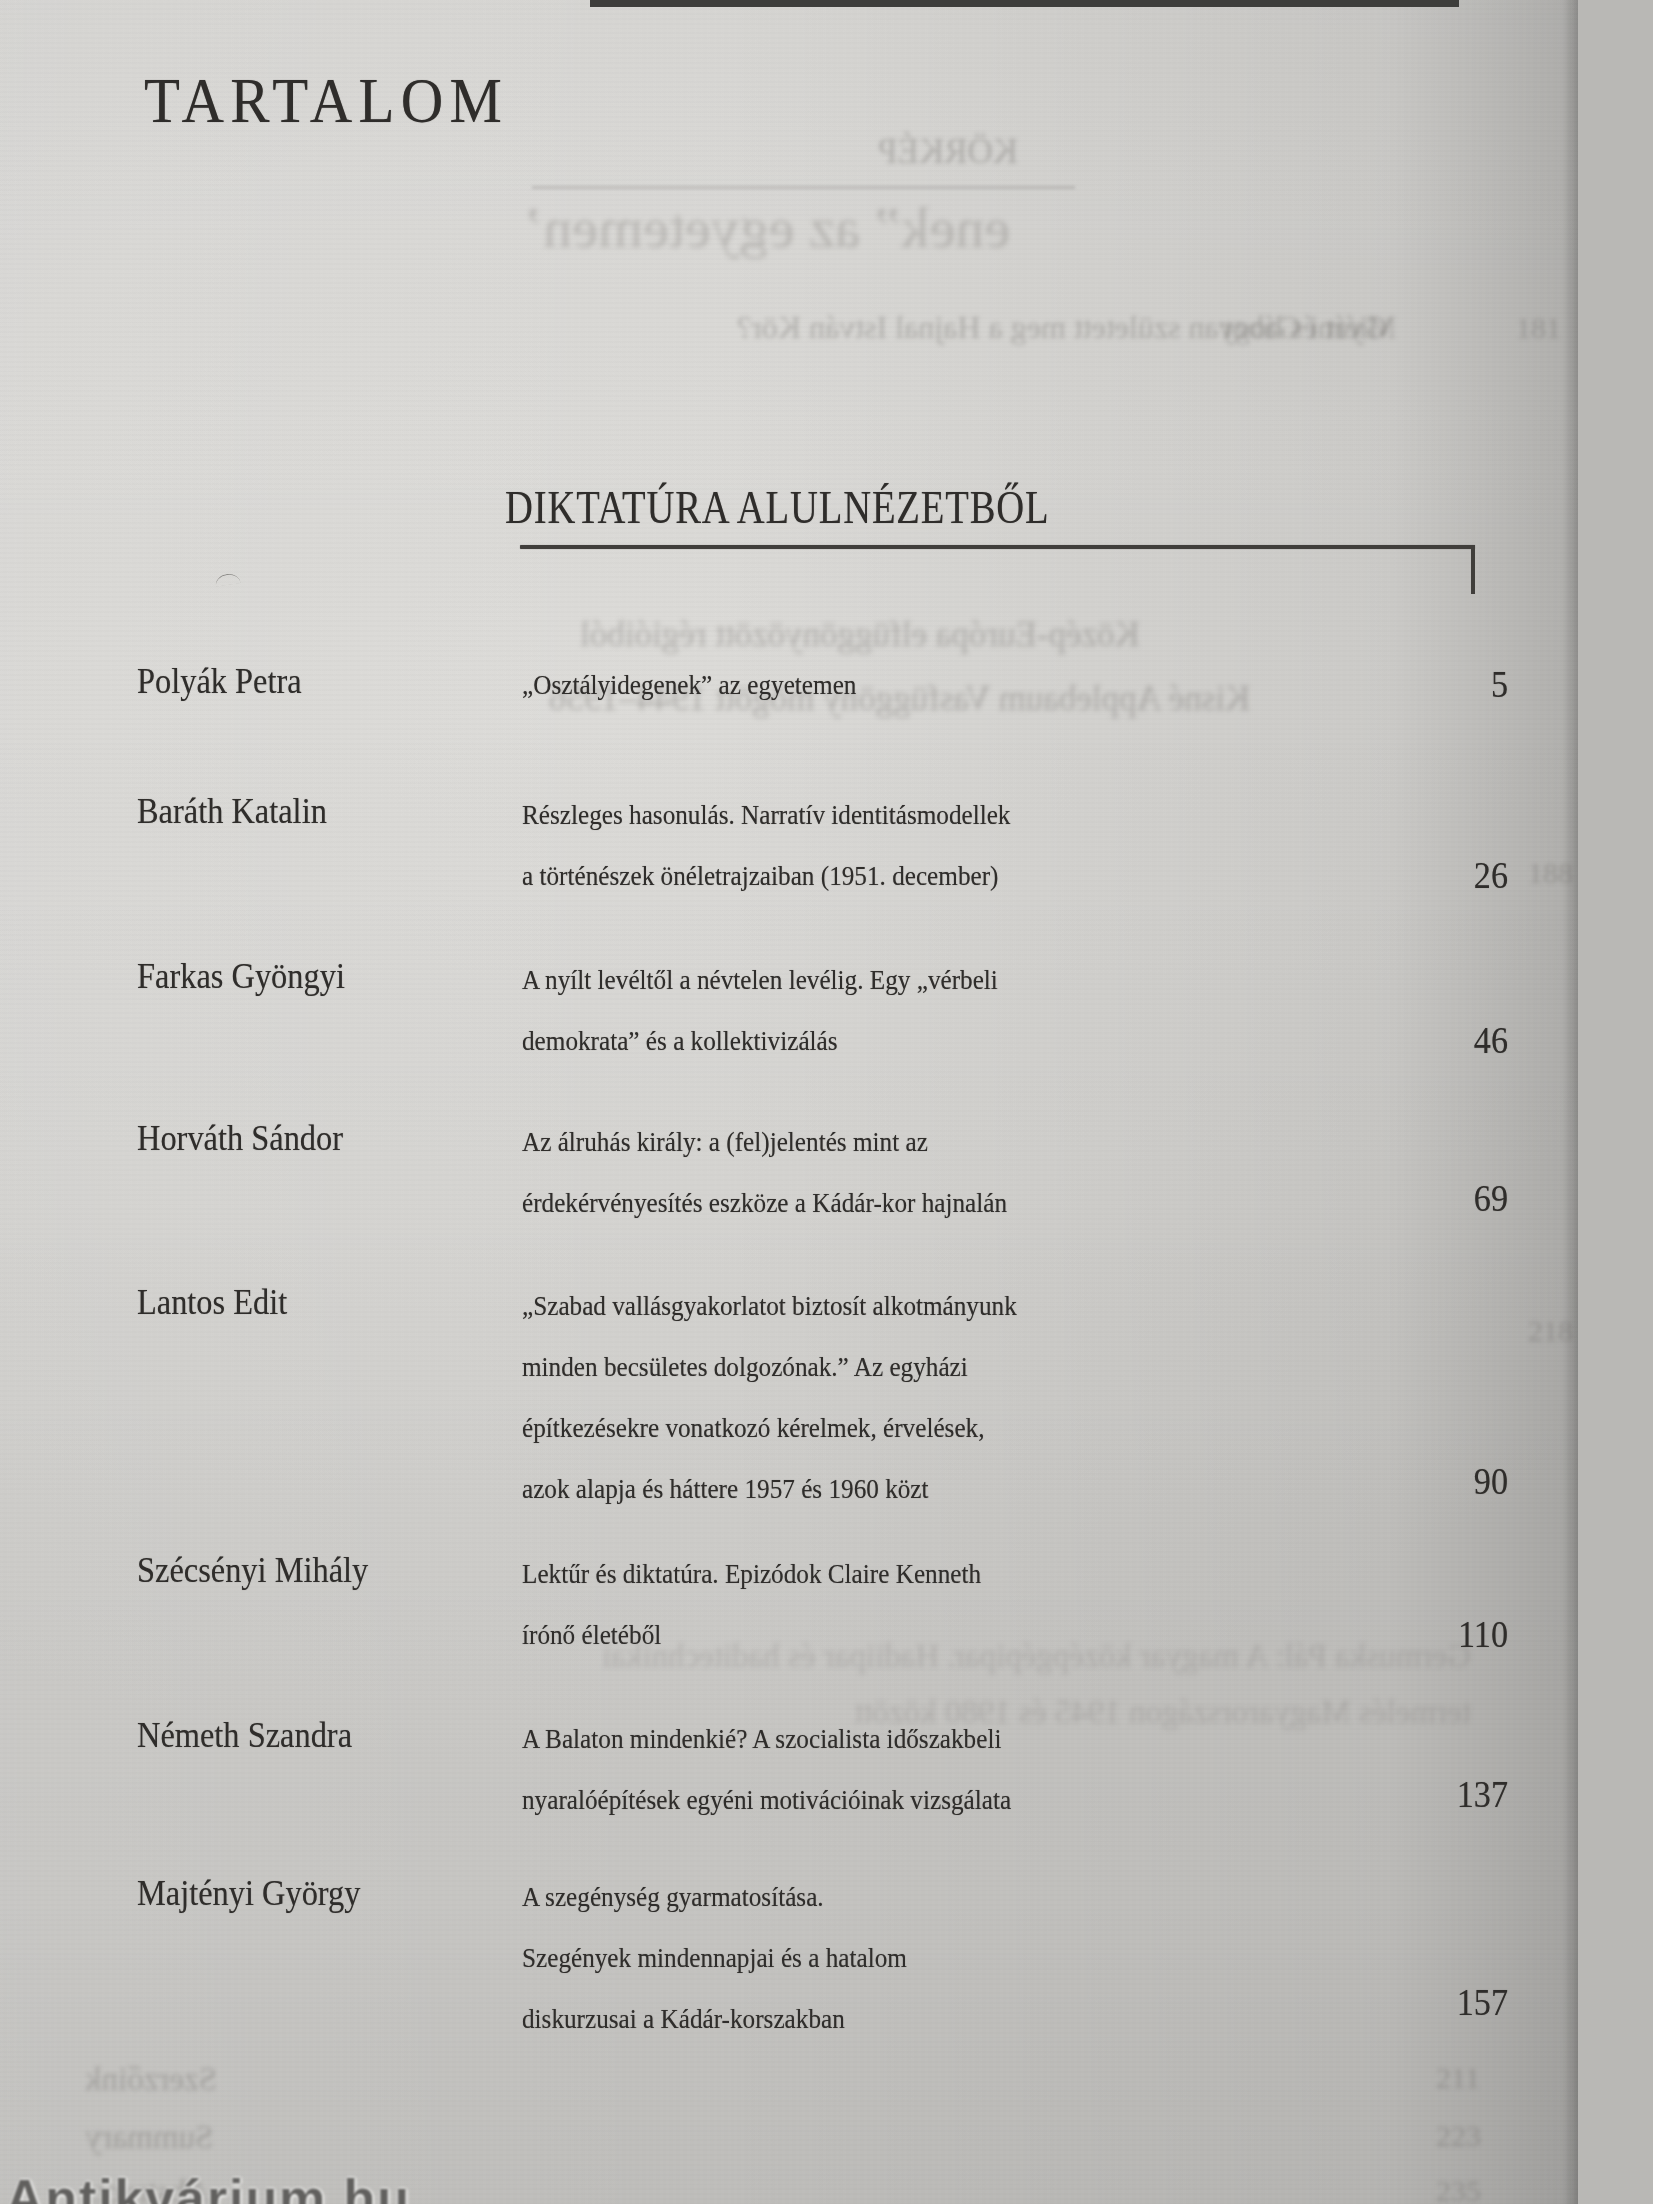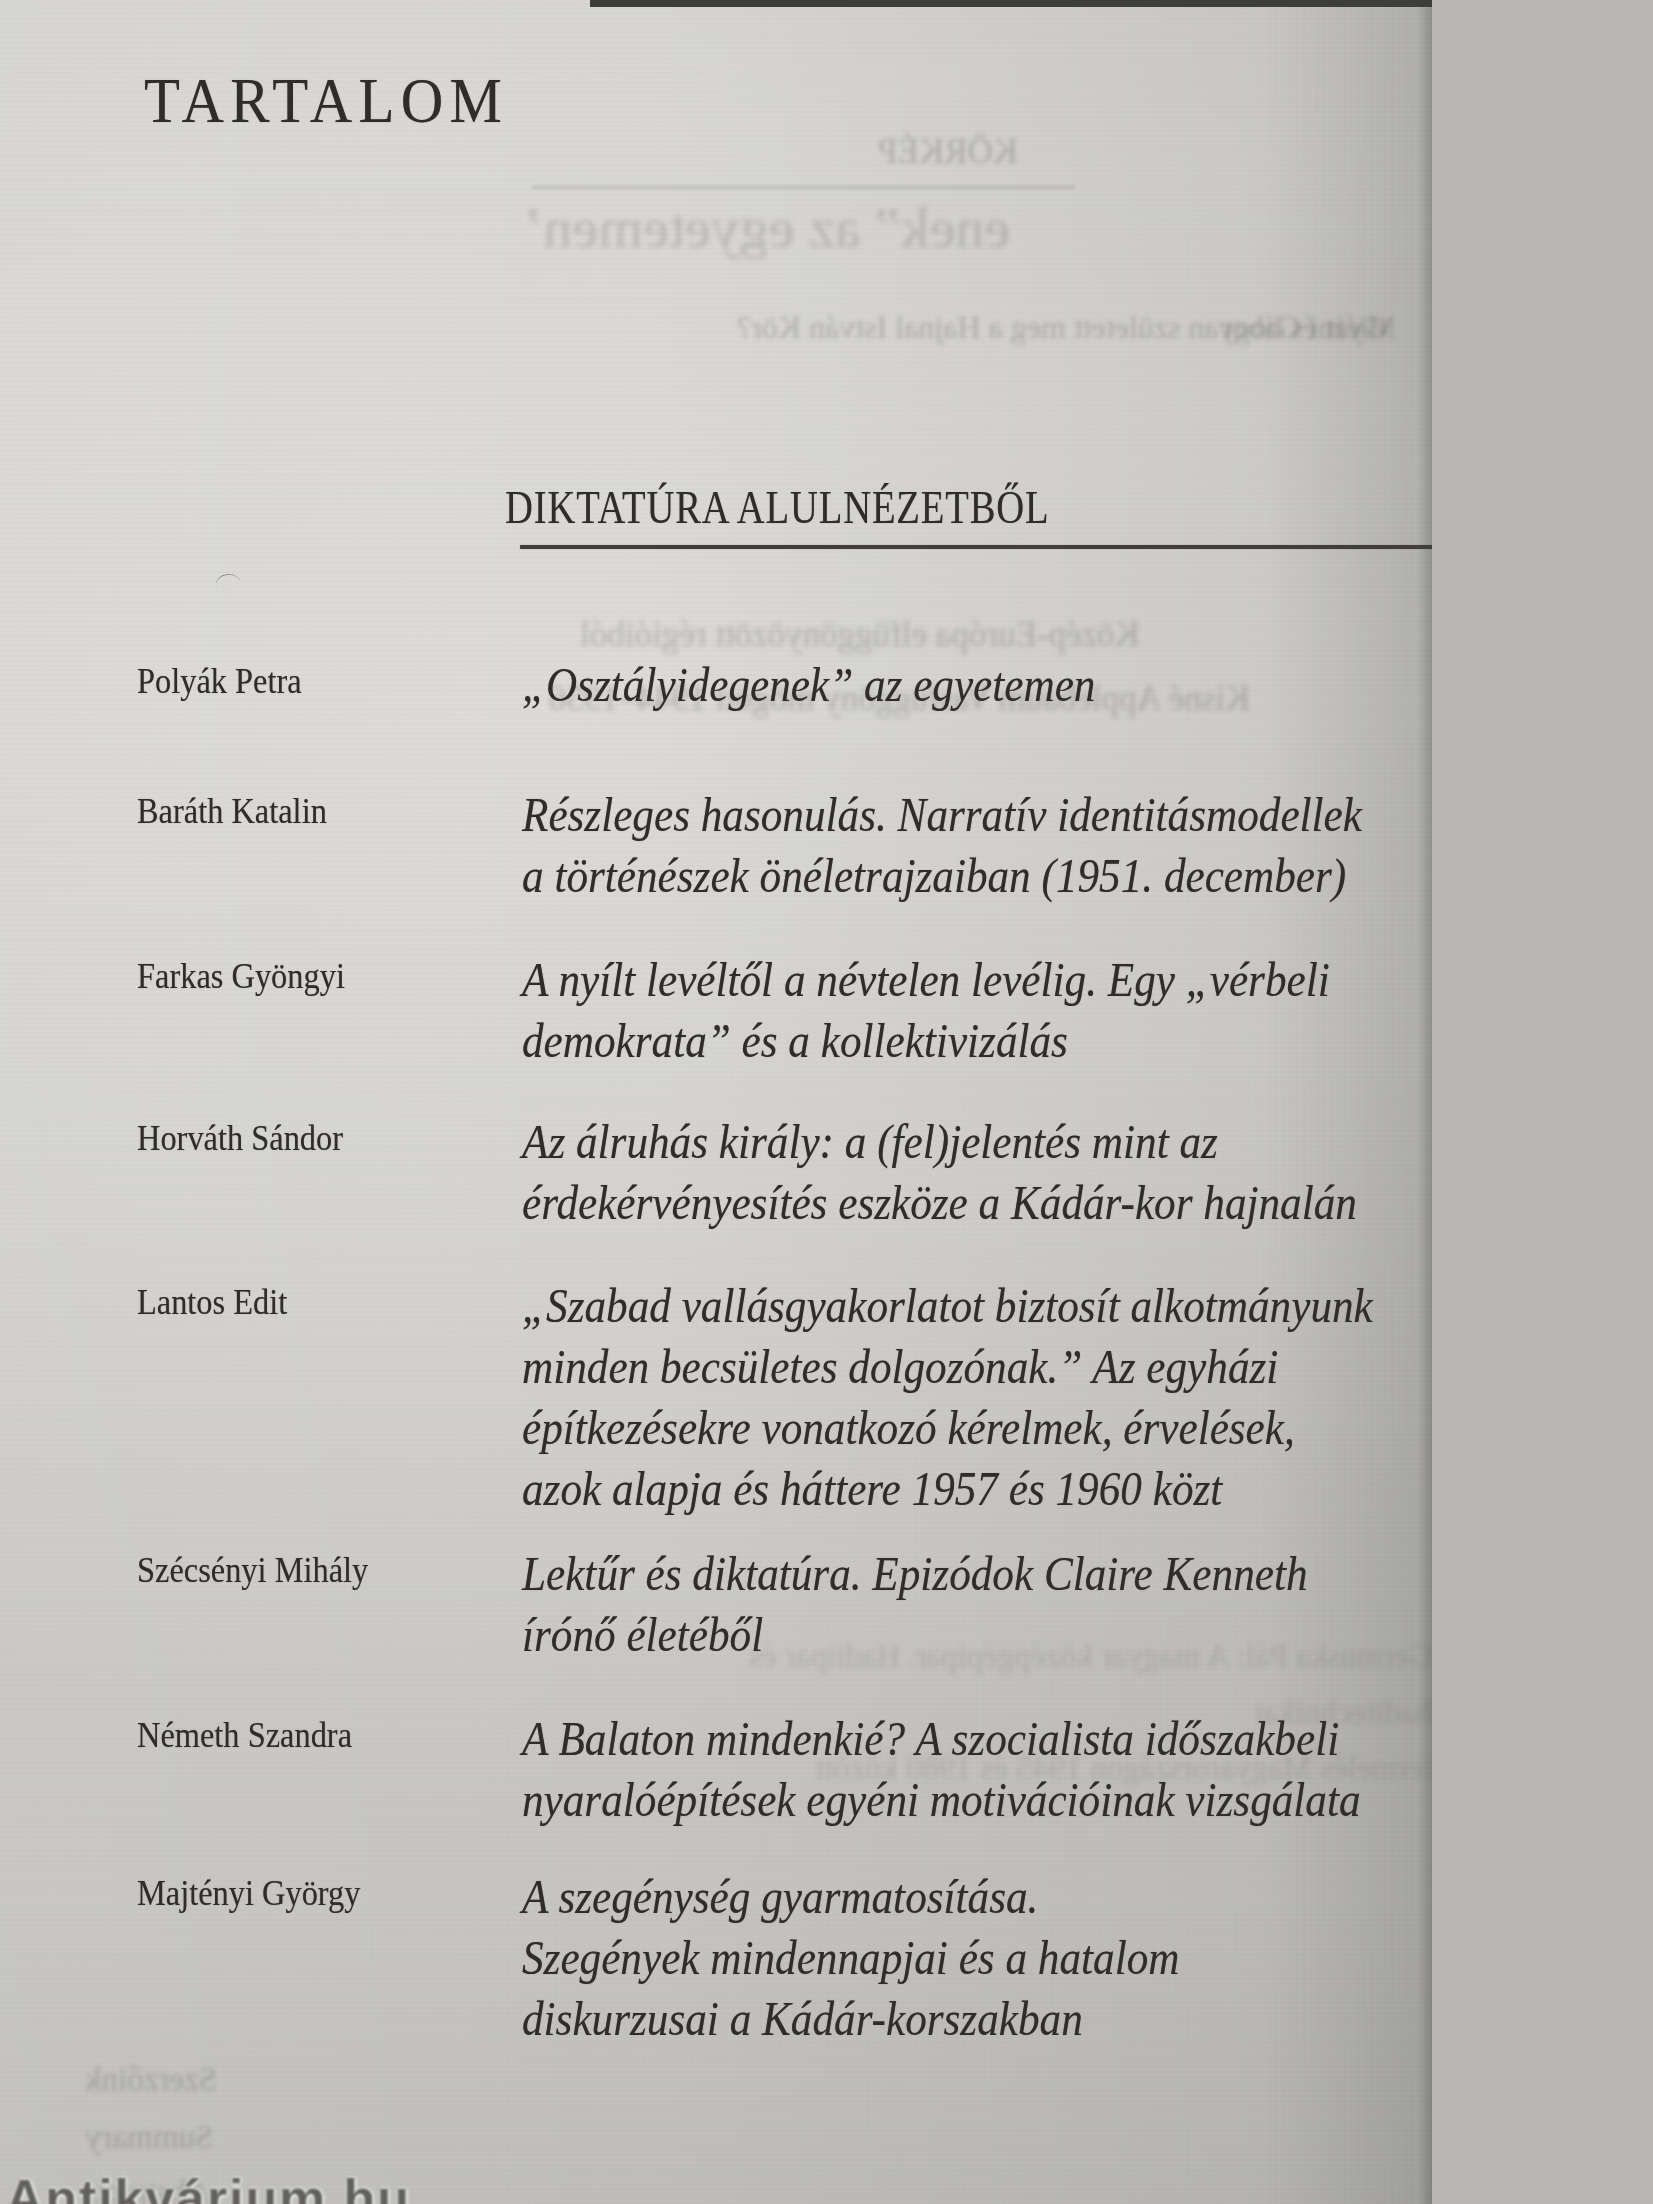--- a/index.html
+++ b/index.html
@@ -1,18 +1,18 @@
 <!DOCTYPE html>
 <html><head>
 <meta charset="utf-8">
 <style>
   html,body{margin:0;padding:0;background:#b9b8b5;}
   #page{
     position:relative;
-    width:1432px;height:2205px;
+    width:1578px;height:2205px;
     overflow:hidden;
     font-family:"Liberation Serif", serif;
     background:
       repeating-linear-gradient(0deg, rgba(0,0,0,0.012) 0 1.9px, rgba(0,0,0,0) 1.9px 4.9px),
       repeating-linear-gradient(90deg, rgba(255,255,255,0.015) 0 2.9px, rgba(0,0,0,0) 2.9px 6.8px),
       linear-gradient(to right, rgba(255,255,255,0.06) 0%, rgba(0,0,0,0) 45%, rgba(0,0,0,0.05) 88%, rgba(0,0,0,0.16) 99%, rgba(0,0,0,0.32) 100%),
       linear-gradient(to bottom, rgba(255,255,255,0.05) 0%, rgba(0,0,0,0) 30%, rgba(0,0,0,0.035) 86%, rgba(0,0,0,0.07) 100%),
       radial-gradient(ellipse 1359px 1067px at 38% 32%, #dcdbd8 0%, #d6d5d2 55%, #cccbc8 100%);
   }
   .ink{color:#2f2d2b;text-shadow:0 0 1px rgba(45,42,38,0.45);}
@@ -50,22 +50,22 @@
     transform:rotate(-8deg);
   }
 
   .entry{position:absolute;left:0;width:1654px;height:0;}
   .author{
     position:absolute;left:137px;top:1.9px;
     font-size:36px;white-space:nowrap;
   }
   .title{
     position:absolute;left:522px;top:-3.9px;
-    font-size:48px;line-height:61px;
-    white-space:pre-line;width:1019px;font-style:italic;
+    font-size:28px;line-height:61px;
+    white-space:pre-line;width:1019px;
   }
   .pagenum{
     position:absolute;right:146px;width:116px;
     font-size:38px;line-height:61px;text-align:right;
   }
   .pagenum .cond-r{width:100%;}
 
   
   .bleed{
     position:absolute;

